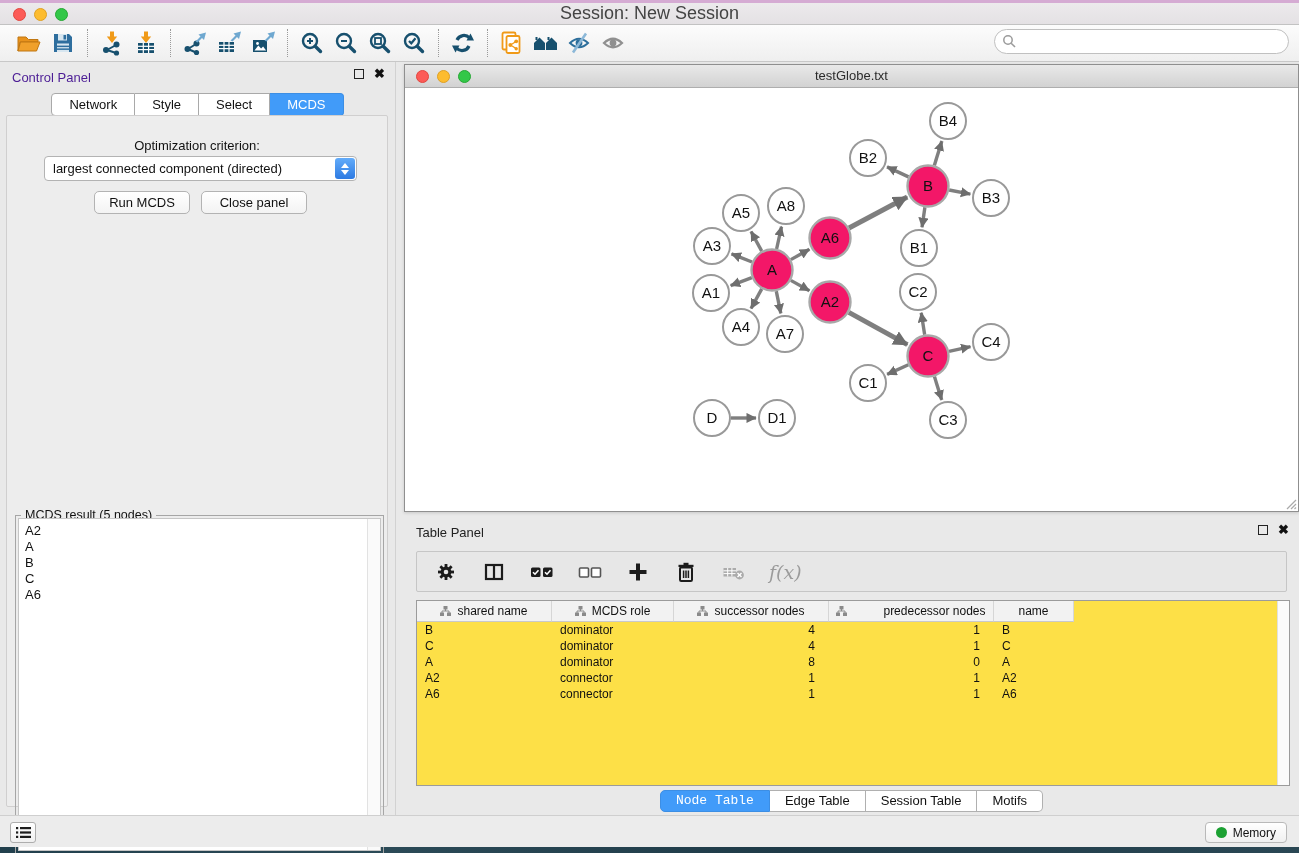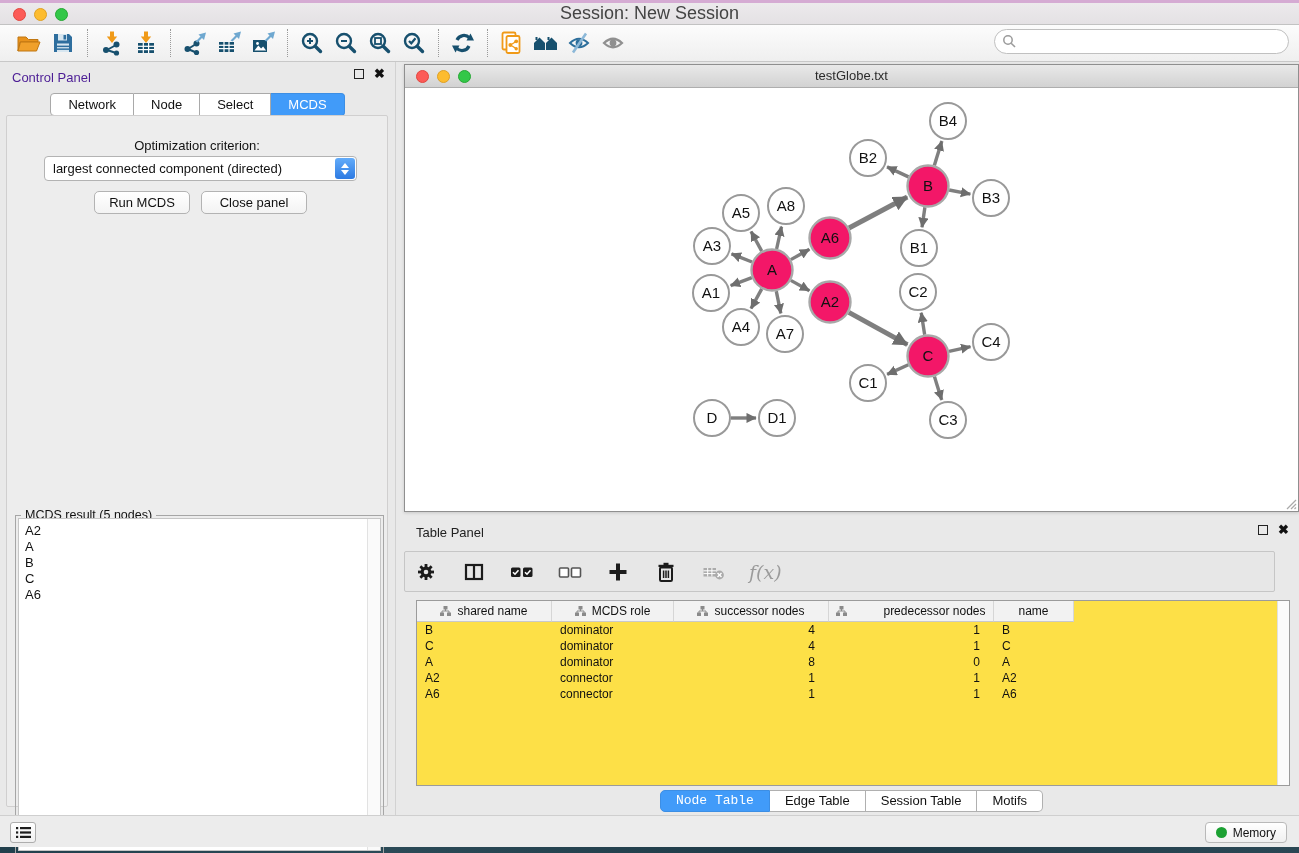--- a/index.html
+++ b/index.html
@@ -57,21 +57,21 @@
   #net-titlebar { position:absolute; left:0; top:0; width:100%; height:23px; background:linear-gradient(#e9e9e9,#d2d2d2); border-bottom:1px solid #aeaeae; }
   #net-titlebar .lights { top:5px; left:11px; }
   #net-title { width:100%; text-align:center; font-size:13px; color:#2b2b2b; line-height:22px; }
   #net-canvas { position:absolute; left:0; top:24px; right:0; bottom:0; background:#fff; }
   #graph-svg { width:100%; height:100%; }
   #net-grip { position:absolute; right:1px; bottom:1px; }
 
   
   #table-panel { left:404px; top:518px; width:895px; height:297px; background:#e9e9e9; }
   #tp-header { position:absolute; left:12px; top:7px; font-size:13px; color:#222; }
-  #tp-toolbar { position:absolute; left:0; top:33px; width:871px; height:41px; background:#e7e7e7; border:1px solid #c6c6c6; border-radius:2px; display:flex; align-items:center; padding-left:8px; gap:22px; }
+  #tp-toolbar { position:absolute; left:12px; top:33px; width:871px; height:41px; background:#e7e7e7; border:1px solid #c6c6c6; border-radius:2px; display:flex; align-items:center; padding-left:16px; gap:22px; }
   .tpt-icon { display:flex; align-items:center; justify-content:center; width:26px; height:26px; }
   .fx-label { font-family:"DejaVu Serif",serif; font-style:italic; color:#9b9b9b; font-size:19px; }
   #table-box { position:absolute; left:12px; top:82px; width:874px; height:186px; background:#fde047; border:1px solid #9b9b9b; overflow:hidden; }
   #thead { display:flex; height:21px; }
   .th { background:#f2f2f2; border-right:1px solid #d6d6d6; border-bottom:1px solid #c9c9c9; display:flex; align-items:center; justify-content:center; gap:6px; font-size:12px; color:#111; }
   .tr { display:flex; height:16px; font-size:12px; color:#111; }
   .td { padding:0 8px; line-height:16px; white-space:nowrap; overflow:hidden; }
   .td.num { text-align:right; padding-right:14px; }
   #tbl-vscroll { position:absolute; right:0; top:0; width:12px; height:100%; background:#fbfbfb; border-left:1px solid #e0e0e0; }
   #tp-tabs { position:absolute; left:0; right:0; top:272px; display:flex; justify-content:center; }
@@ -250,21 +250,21 @@
 </div>
 
 <div class="abs" id="control-panel">
   <div id="cp-header">Control Panel</div>
   <div class="panel-winbtns">
     <span class="float-box"></span>
     <span class="close-x">✖</span>
   </div>
   <div id="cp-tabs">
       <div class="cp-tab">Network</div>
-      <div class="cp-tab">Node</div>
+      <div class="cp-tab">Style</div>
       <div class="cp-tab">Select</div>
       <div class="cp-tab active">MCDS</div>
     </div>
   <div id="cp-content">
     <div id="opt-label">Optimization criterion:</div>
     <div id="criterion-select">
       <span>largest connected component (directed)</span>
       <span id="criterion-stepper">
         <svg width="8" height="5" viewBox="0 0 8 5">
             <path d="M0 5 L4 0 L8 5 Z" fill="#fff"></path>

